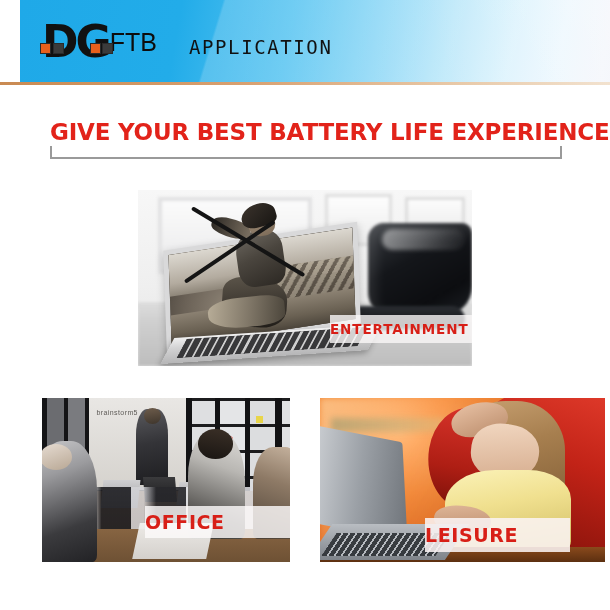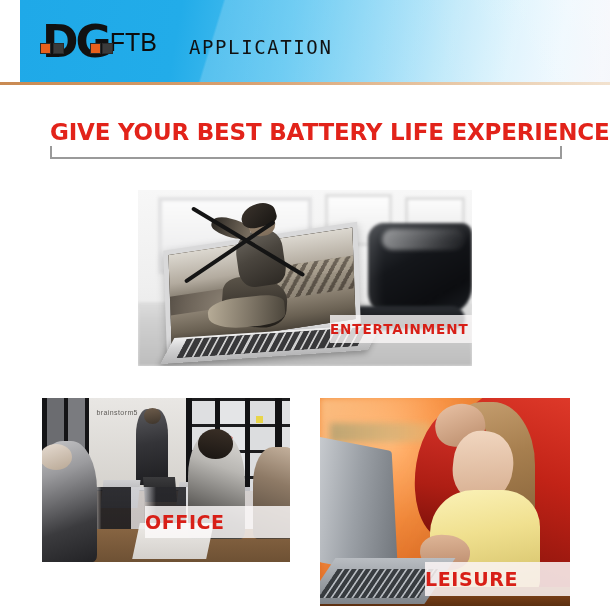--- a/index.html
+++ b/index.html
@@ -149,21 +149,21 @@
   .photo-hero {
     left: 138px; top: 190px;
     width: 334px; height: 176px;
   }
   .photo-office {
     left: 42px; top: 398px;
     width: 248px; height: 164px;
   }
   .photo-leisure {
     left: 320px; top: 398px;
-    width: 250px; height: 208px;
+    width: 250px; height: 164px; padding-left: 35px;
   }
 
   
   .chip {
     position: absolute;
     background: rgba(250,248,247,0.80);
     color: #d81f17;
     font-family: "DejaVu Sans", sans-serif;
     font-weight: bold;
     display: flex;

